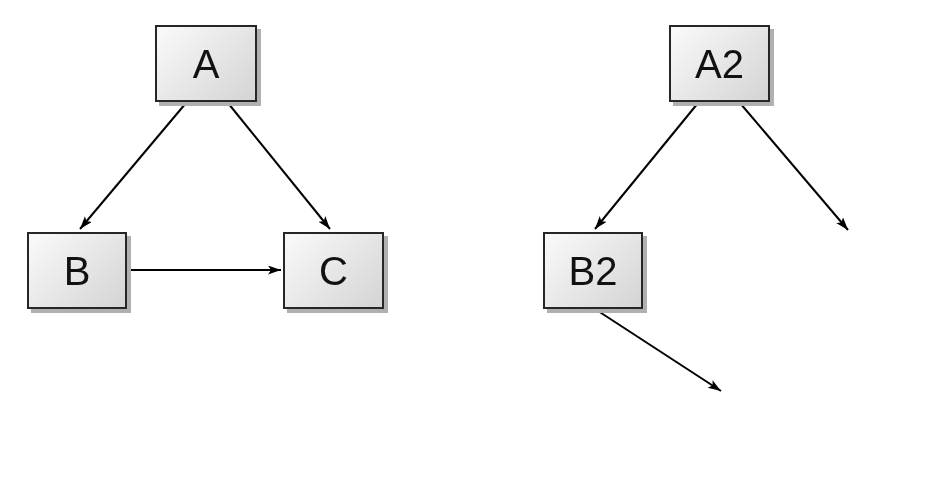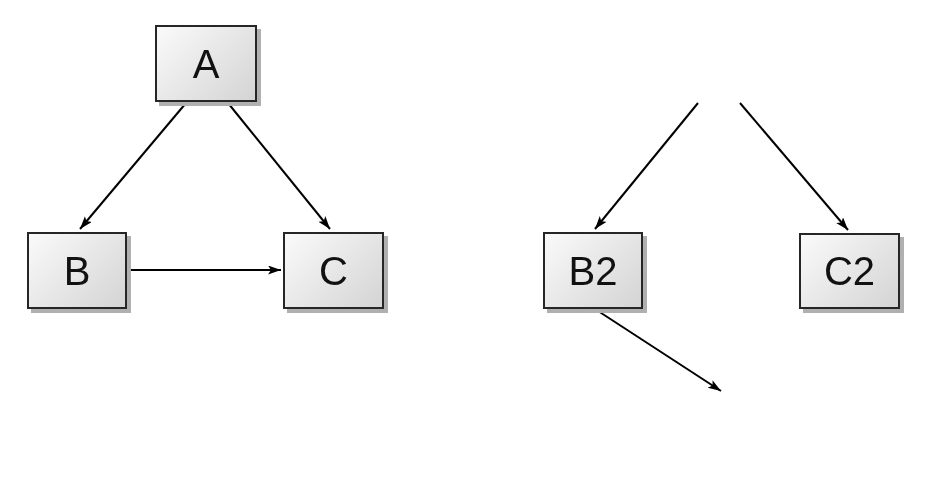--- a/index.html
+++ b/index.html
@@ -58,19 +58,19 @@
     </svg>
 <div class="node" style="left: 155px; top: 25px; width: 102px; height: 77px;">
     <span class="node-label">A</span>
   </div>
     <div class="node" style="left: 27px; top: 232px; width: 100px; height: 77px;">
     <span class="node-label">B</span>
   </div>
     <div class="node" style="left: 283px; top: 232px; width: 101px; height: 77px;">
     <span class="node-label">C</span>
   </div>
+    <div class="node" style="left: 669px; top: 25px; width: 101px; height: 77px;">
+    <span class="node-label">A2</span>
+  </div>
     <div class="node" style="left: 543px; top: 232px; width: 100px; height: 77px;">
     <span class="node-label">B2</span>
-  </div>
-    <div class="node" style="left: 799px; top: 233px; width: 101px; height: 76px;">
-    <span class="node-label">C2</span>
   </div>
   </div>
 
 </body></html>

